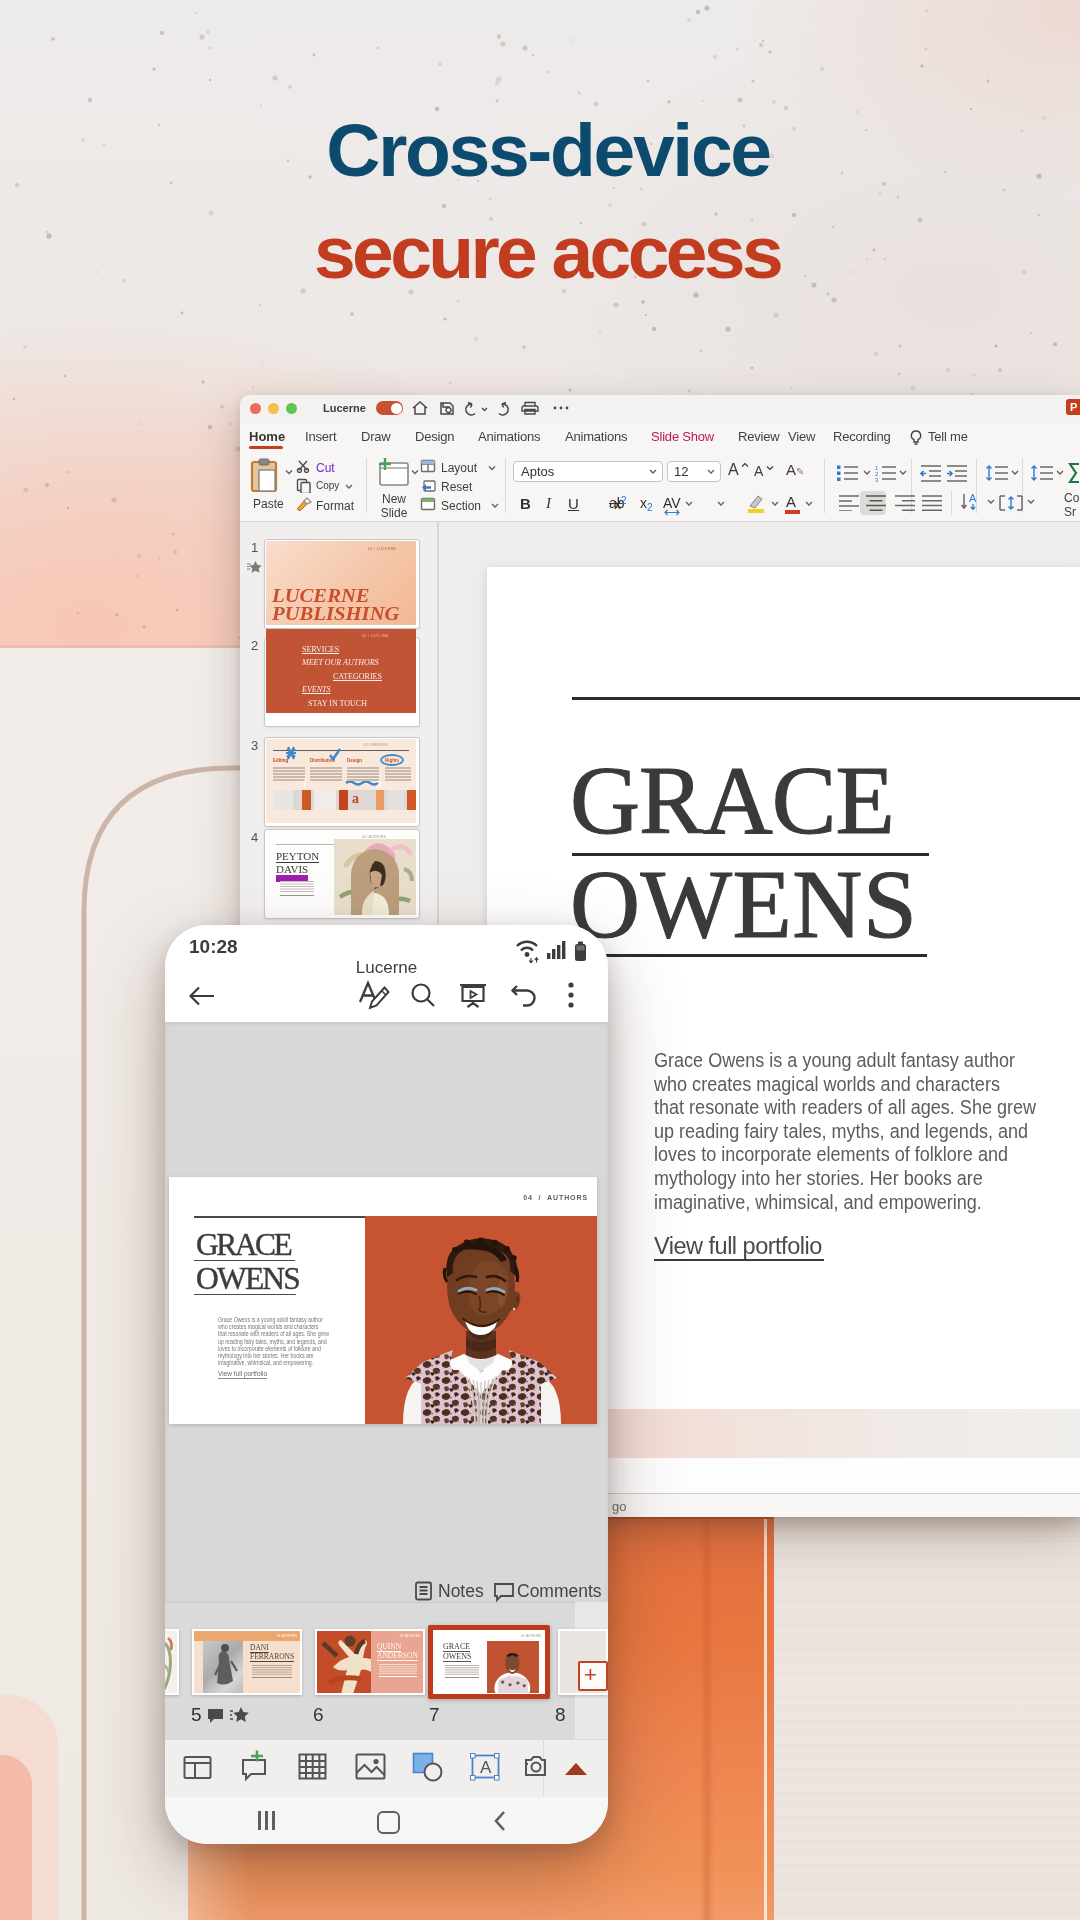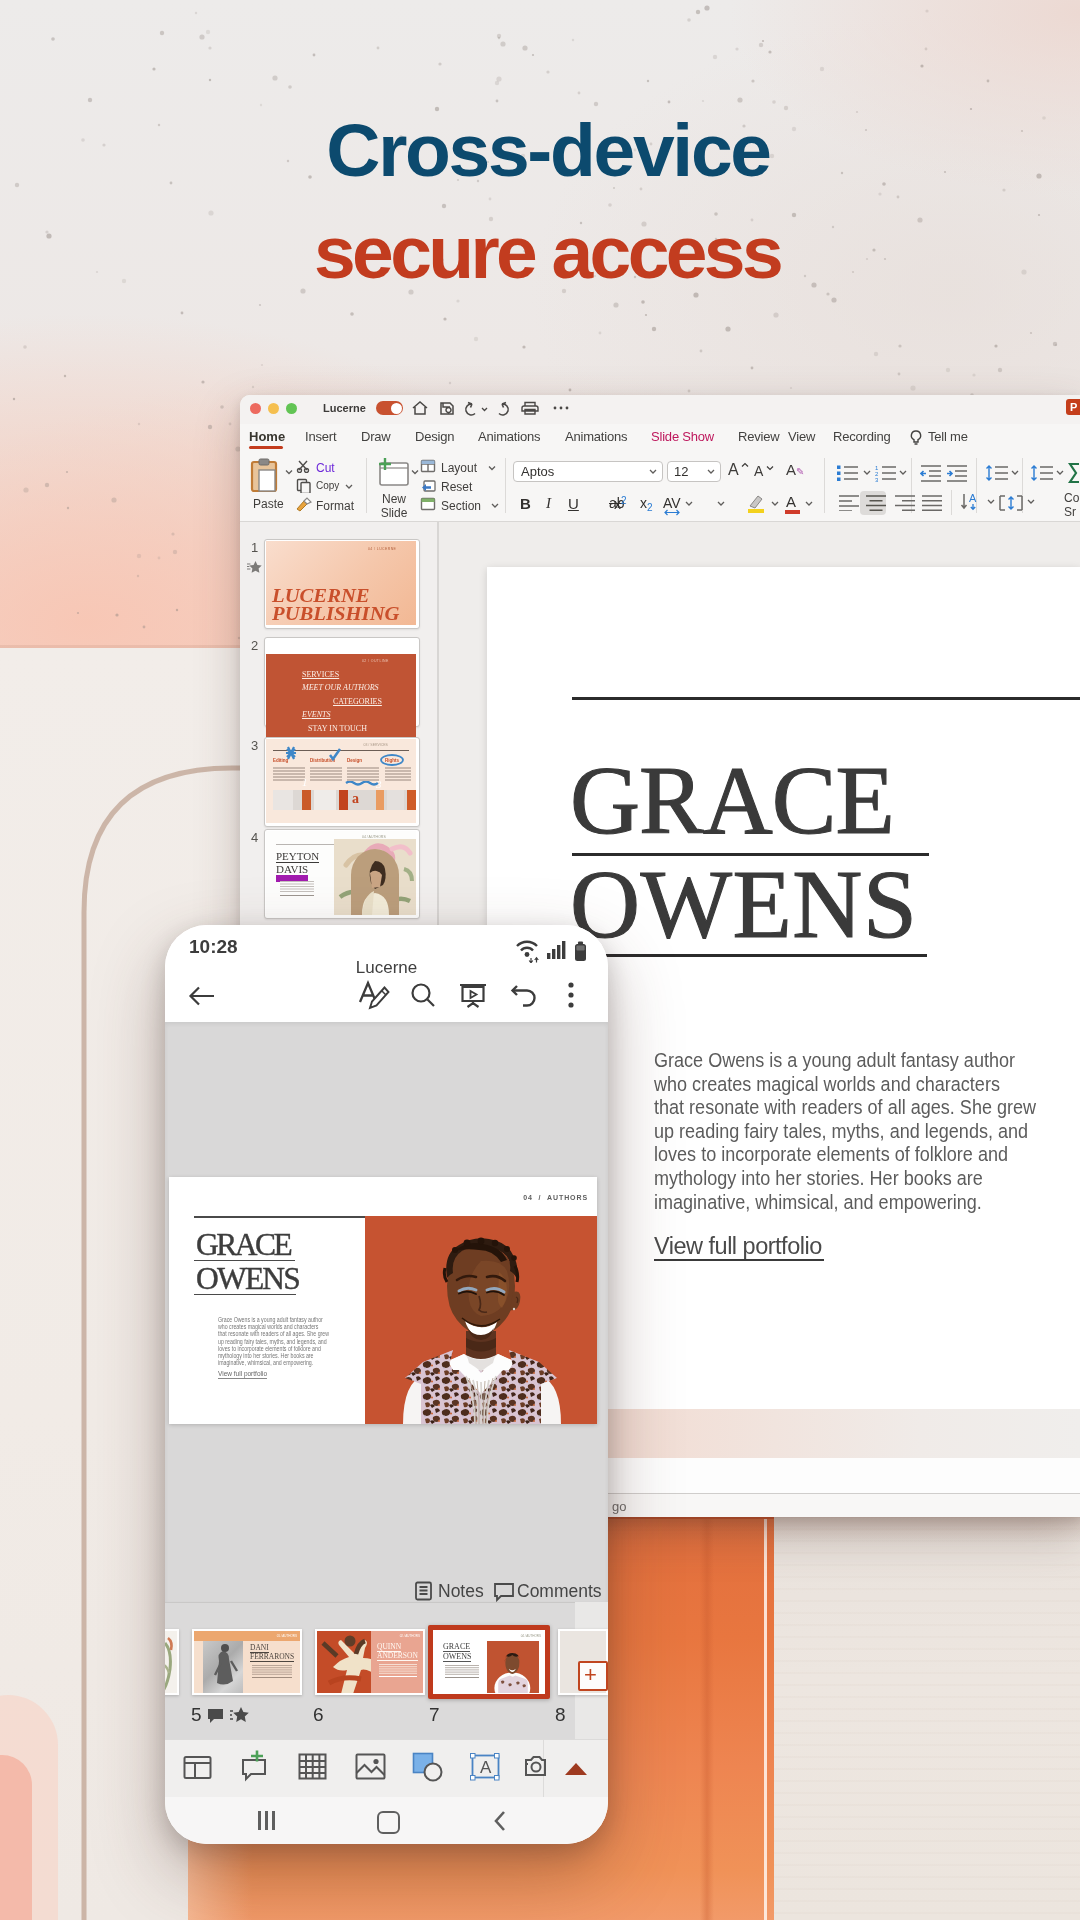--- a/index.html
+++ b/index.html
@@ -530,21 +530,21 @@
     <path d="M1 4 h3.4 M1 6.5 h2.4 M1 9 h3.4" stroke="#7c7a78" stroke-width="1.1" fill="none"></path>
   </svg>
 <div class="abs" style="left:264px;top:539px;width:154px;height:88px;background:#fff;border:1px solid #c9c7c5;border-radius:3px;box-shadow:0 1px 2px rgba(0,0,0,.08);"></div>
 <div class="abs" style="left:266px;top:541px;width:150px;height:84px;background:linear-gradient(135deg,#f9ddcd 0%,#f5c7ab 55%,#f2b894 100%);overflow:hidden;">
   <div style="position:absolute;left:68%;top:6px;font-size:3.5px;color:#b4613e;letter-spacing:.4px;">04 / LUCERNE</div>
   <div class="serif" style="position:absolute;left:6px;top:46px;font-size:19.5px;line-height:17.5px;font-weight:700;font-style:italic;color:#c94f2b;letter-spacing:0px;transform:scaleX(1.06);transform-origin:left top;">LUCERNE<br>PUBLISHING</div>
 </div>
 
 <div class="abs" style="left:251px;top:638px;font-size:13px;color:#55534f;">2</div>
 <div class="abs" style="left:264px;top:637px;width:154px;height:88px;background:#fff;border:1px solid #c9c7c5;border-radius:3px;box-shadow:0 1px 2px rgba(0,0,0,.08);"></div>
-<div class="abs" style="left:266px;top:654px;width:150px;height:84px;background:#c05434;overflow:hidden;">
+<div class="abs" style="left:266px;top:629px;width:150px;height:84px;background:#c05434;overflow:hidden;">
   <div style="position:absolute;left:64%;top:5px;font-size:3.5px;color:#ecc4b4;letter-spacing:.4px;">02 / OUTLINE</div>
   <div class="serif" style="position:absolute;left:36px;top:14px;font-size:8px;line-height:13.4px;color:#fbeee6;">
     <span style="text-decoration:underline;">SERVICES</span><br>
     <span style="font-style:italic;">MEET OUR AUTHORS</span><br>
     <span style="margin-left:31px;text-decoration:underline;">CATEGORIES</span><br>
     <span style="font-style:italic;text-decoration:underline;">EVENTS</span><br>
     <span style="margin-left:6px;">STAY IN TOUCH</span>
   </div>
 </div>
 

